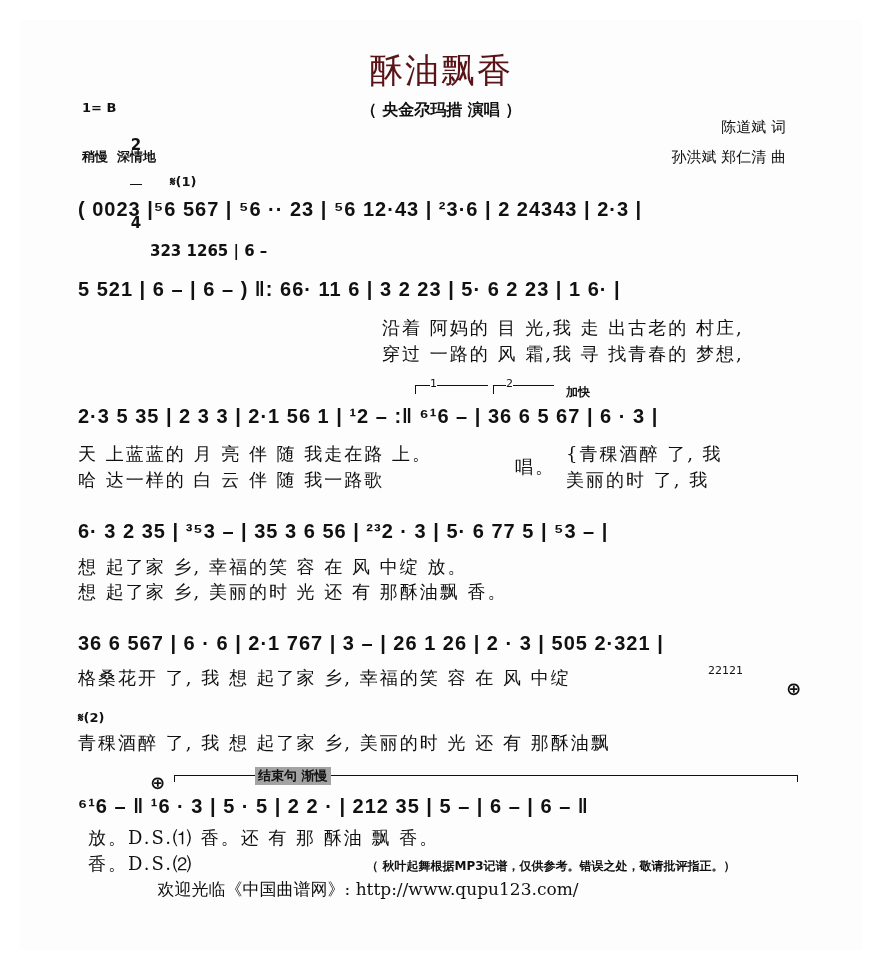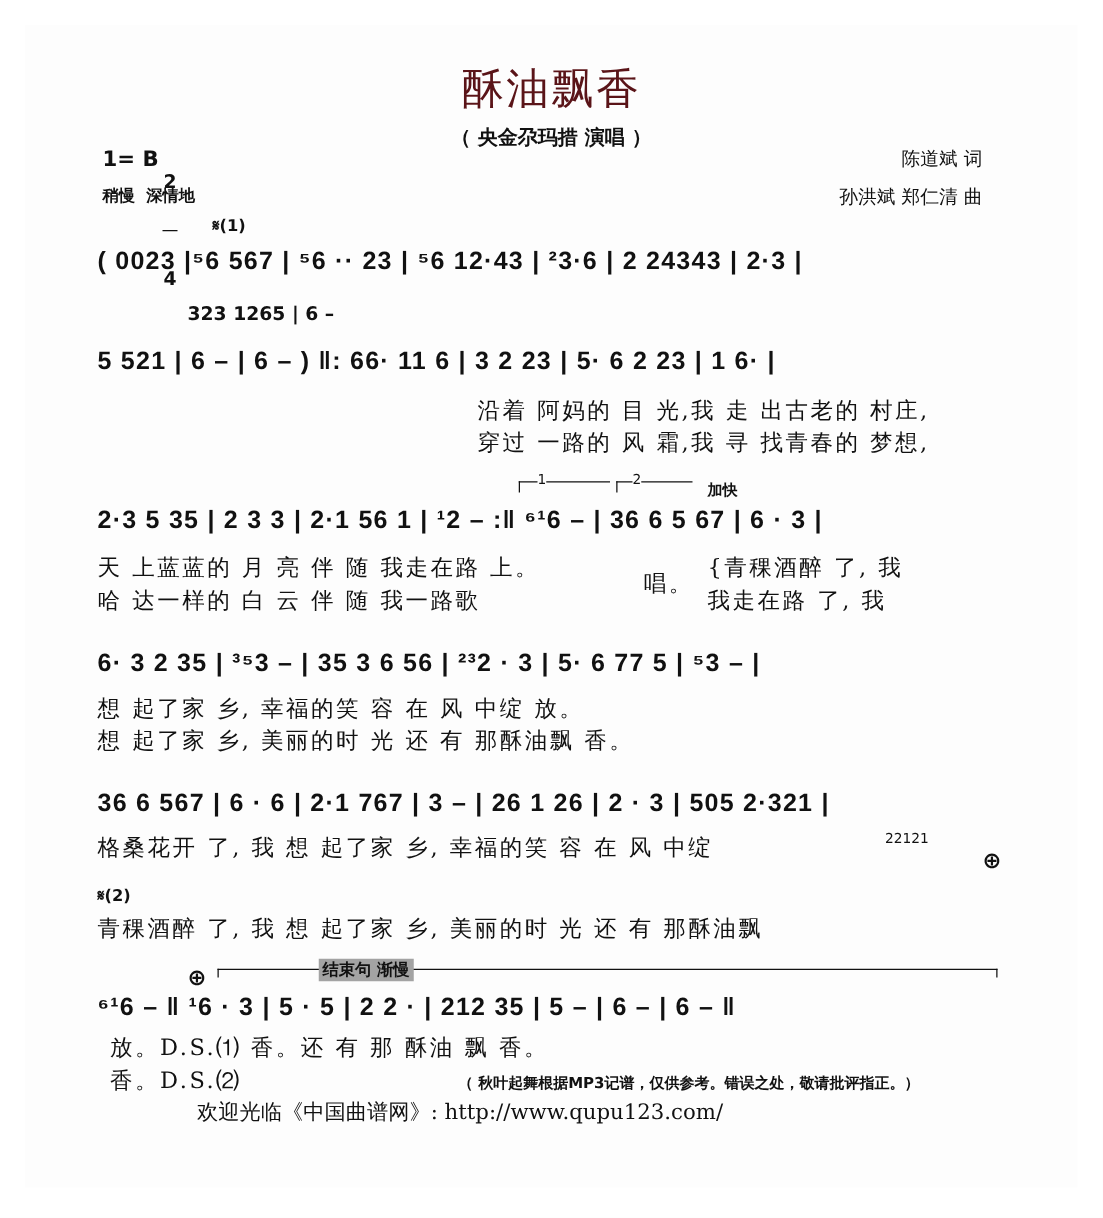--- a/index.html
+++ b/index.html
@@ -14,21 +14,21 @@
     position: absolute; left: 20px; top: 20px; width: 842px; height: 930px;
     background: #fdfdfd;
   }
   .abs { position: absolute; white-space: pre; }
   .title {
     left: 0; width: 882px; top: 48px; text-align: center;
     font-size: 34px; color: #5a1418; letter-spacing: 2px;
     font-family: "DejaVu Sans", sans-serif;
   }
   .singer { left: 0; width: 882px; top: 100px; text-align: center; font-size: 16px; font-weight: bold; }
-  .key { left: 82px; top: 118px; font-size: 17px; font-weight: bold; }
+  .key { left: 82px; top: 100px; font-size: 13px; font-weight: bold; }
   .tsig { left: 130px; top: 108px; font-size: 15px; font-weight: bold; line-height: 15px; text-align: center; }
   .tsig span { display: block; }
   .tsig .bar { border-top: 1.5px solid #111; width: 12px; margin: 1px auto; }
   .tempo { left: 82px; top: 148px; font-size: 13px; font-weight: bold; }
   .credit { font-size: 15px; font-family: "DejaVu Serif", serif; }
   .credit.lyr { right: 96px; top: 118px; }
   .credit.mus { right: 96px; top: 148px; }
 
   .line {
     position: absolute; left: 78px; font-size: 20px; font-weight: bold;
@@ -77,21 +77,21 @@
   </div>
 <div class="volta" style="left:493px; top:385px; width:60px; border-right:none;">
     <span style="position:absolute; left:12px; top:-9px; background:#fdfdfd;">2</span>
   </div>
 <div class="abs small" style="left:566px; top:384px;">加快</div>
 <div class="line" style="top:405px;">2·3 5 35 | 2  3  3 | 2·1 56 1 | ¹2 – :‖ ⁶¹6 – | 36 6 5 67 | 6 · 3 |</div>
 <div class="lyric" style="left:78px; top:442px;">天 上蓝蓝的 月 亮 伴  随 我走在路  上。</div>
 <div class="lyric" style="left:78px; top:468px;">哈 达一样的 白 云 伴  随 我一路歌</div>
 <div class="lyric" style="left:515px; top:455px;">唱。</div>
 <div class="lyric" style="left:566px; top:442px;">{青稞酒醉        了,  我</div>
-<div class="lyric" style="left:566px; top:468px;"> 我走在路        了,  我</div>
+<div class="lyric" style="left:566px; top:468px;"> 美丽的时        了,  我</div>
 
 <div class="line" style="top:520px;">6· 3 2 35 | ³⁵3 – | 35 3 6 56 | ²³2 · 3 | 5· 6 77 5 | ⁵3 – |</div>
 <div class="lyric" style="left:78px; top:555px;">想  起了家      乡,      幸福的笑        容    在  风  中绽        放。</div>
 <div class="lyric" style="left:78px; top:580px;">想  起了家      乡,      美丽的时        光    还  有  那酥油飘    香。</div>
 
 <div class="line" style="top:632px;">36 6 567 | 6 · 6 | 2·1 767 | 3 – | 26 1 26 | 2 · 3 | 505 2·321 |</div>
 <div class="lyric" style="left:78px; top:666px;">格桑花开    了, 我  想 起了家    乡,  幸福的笑    容   在   风 中绽</div>
 <div class="abs segno" style="left:78px; top:710px;">𝄋(2)</div>
 <div class="abs" style="left:708px; top:664px; font-size:11px; font-weight:normal;">22121</div>
 <div class="abs coda" style="left:786px; top:678px;">⊕</div>

